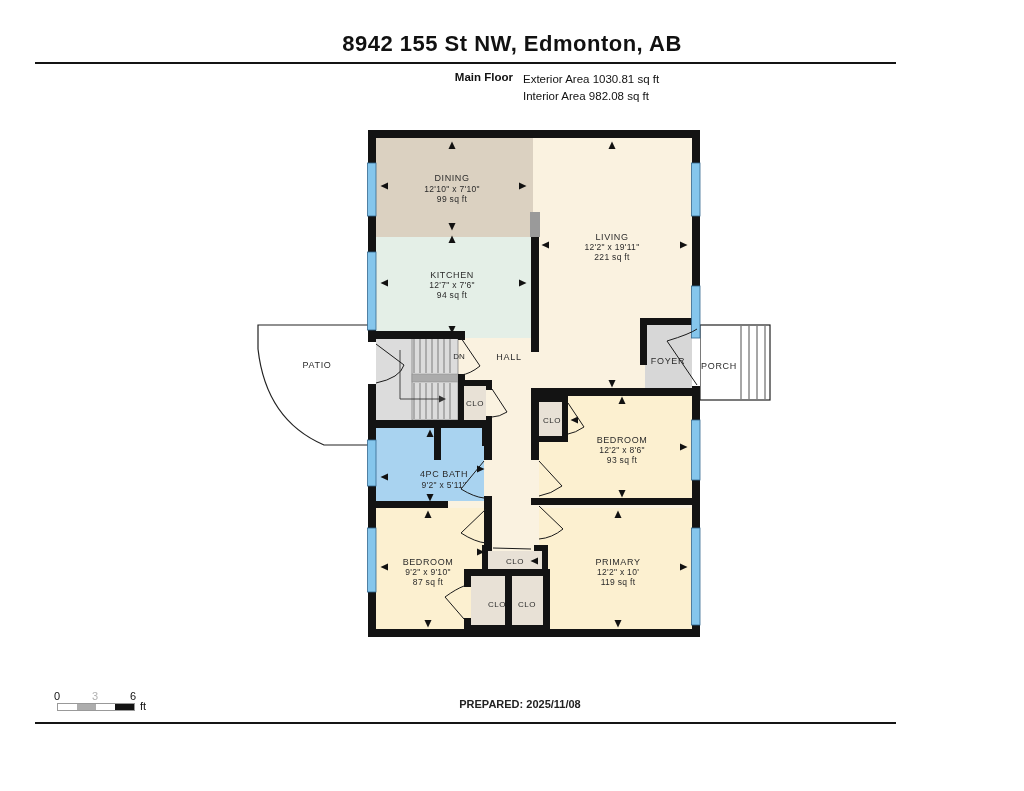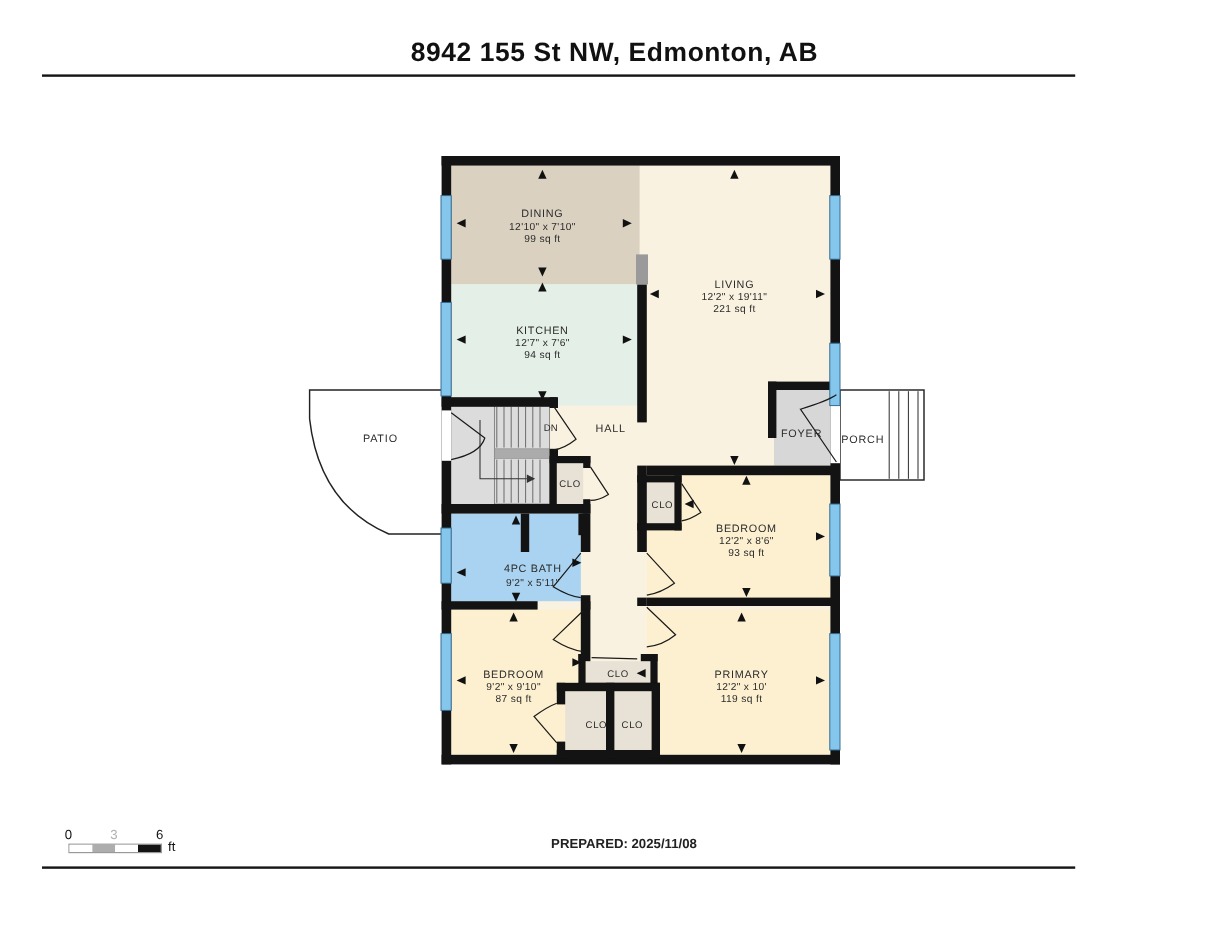--- a/index.html
+++ b/index.html
@@ -27,20 +27,25 @@
   .disclaimer{position:absolute;top:734px;left:38px;width:950px;font-size:10.5px;color:#111;}
   .compass{position:absolute;left:916px;top:662px;}
 </style>
 </head>
 <body>
 
 <div class="page">
 
   <div class="title">8942 155 St NW, Edmonton, AB</div>
   <div class="title-rule"></div>
+  <div class="floor-label">Main Floor</div>
+  <div class="area-lines">
+    <div>Exterior Area 1030.81 sq ft</div>
+    <div>Interior Area 982.08 sq ft</div>
+  </div>
 
   <svg width="1024" height="791" viewBox="0 0 1024 791" style="position:absolute;left:0;top:0;">
     <defs>
       <path id="arw" d="M0,-3.5 L7.5,0 L0,3.5 Z"></path>
     </defs>
 
     <path d="M368,325 L258,325 L258,349 Q266,420 324,445 L368,445" fill="#ffffff" stroke="#222" stroke-width="1.2"></path>
     <g stroke="#222" fill="#ffffff">
       <rect x="700" y="325" width="70" height="75" stroke-width="1.2"></rect>
       <line x1="741" y1="326" x2="741" y2="399" stroke-width="0.8"></line>

